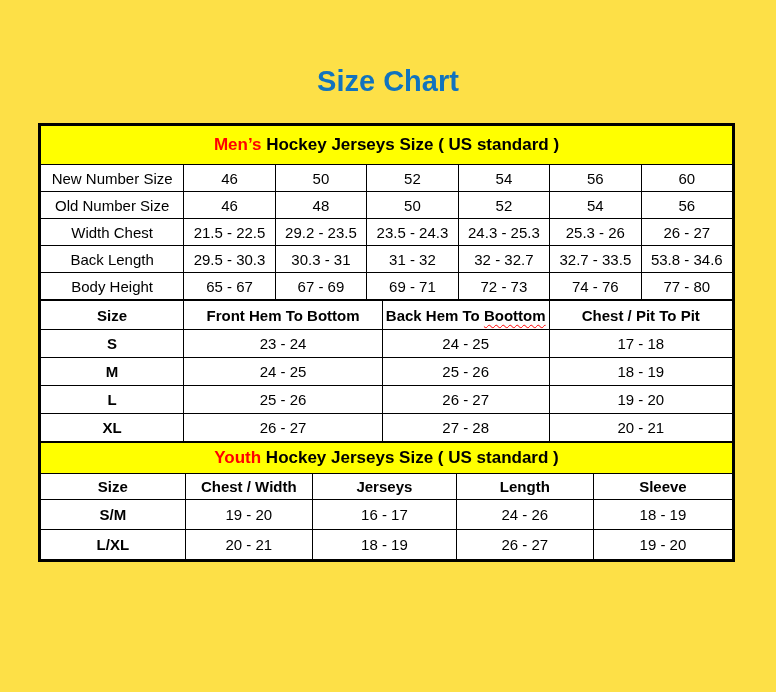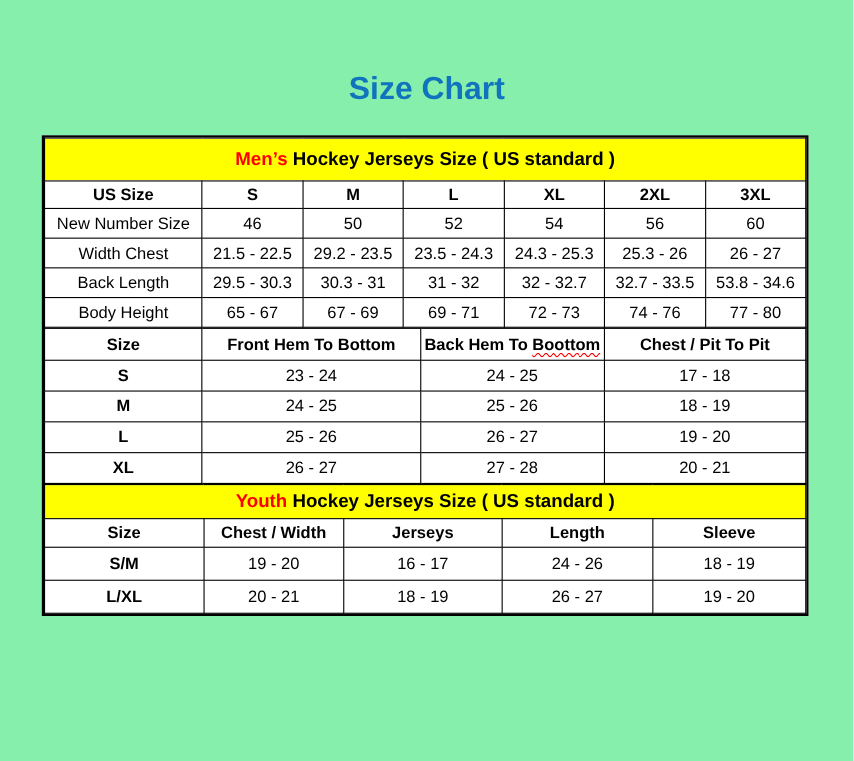--- a/index.html
+++ b/index.html
@@ -7,21 +7,21 @@
     --section-yellow: #FFFF00;
     --accent-red: #FF0000;
     --border-black: #000000;
   }
   html, body { margin: 0; padding: 0; background: #ffffff; }
   body {
     width: 776px; height: 692px;
     font-family: "Liberation Sans", sans-serif;
     color: #000;
   }
-  .page { position: relative; width: 776px; height: 692px; background: #86efac; overflow: hidden; }
+  .page { position: relative; width: 776px; height: 692px; background: #fde047; overflow: hidden; }
   .title {
     position: absolute; top: 62px; left: 0; width: 100%;
     margin: 0; text-align: center;
     font-size: 29px; line-height: 38px; font-weight: bold;
     color: var(--title-blue);
     letter-spacing: 0px;
   }
   .chart-frame {
     position: absolute; left: 38px; top: 123px; width: 697px;
     border: 2px solid var(--border-black);
@@ -76,37 +76,37 @@
           <col style="width:13.22%">
           <col style="width:13.22%">
           <col style="width:13.22%">
           <col style="width:13.22%">
           <col style="width:13.2%">
       </colgroup>
       <tbody>
         <tr>
           <td colspan="7" class="band"><span class="red">Men’s</span><span> Hockey Jerseys Size ( US standard )</span></td>
         </tr>
-        <tr class="hrow">
-          <td class="ch">US Size</td>
-          <td class="ch">S</td>
-          <td class="ch">M</td>
-          <td class="ch">L</td>
-          <td class="ch">XL</td>
-          <td class="ch">2XL</td>
-          <td class="ch">3XL</td>
-        </tr>
         <tr class="drow">
           <td>New Number Size</td>
           <td>46</td>
           <td>50</td>
           <td>52</td>
           <td>54</td>
           <td>56</td>
           <td>60</td>
+        </tr>
+        <tr class="drow">
+          <td>Old Number Size</td>
+          <td>46</td>
+          <td>48</td>
+          <td>50</td>
+          <td>52</td>
+          <td>54</td>
+          <td>56</td>
         </tr>
         <tr class="drow">
           <td>Width Chest</td>
           <td>21.5 - 22.5</td>
           <td>29.2 - 23.5</td>
           <td>23.5 - 24.3</td>
           <td>24.3 - 25.3</td>
           <td>25.3 - 26</td>
           <td>26 - 27</td>
         </tr>

